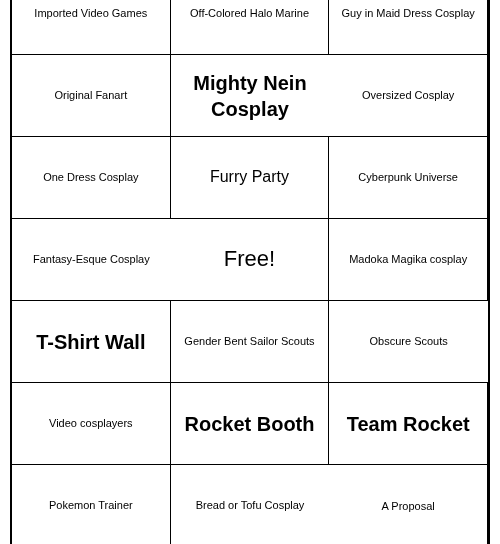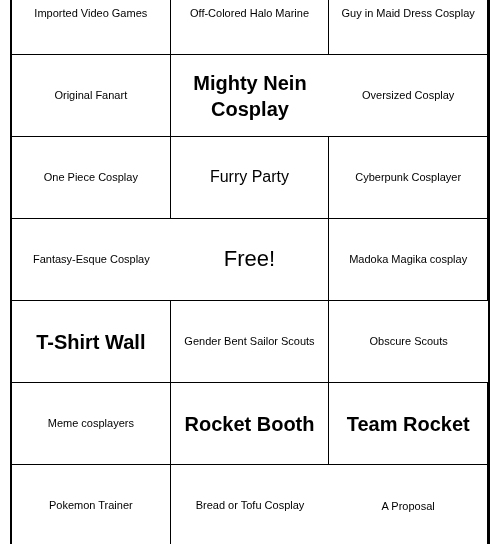--- a/index.html
+++ b/index.html
@@ -80,30 +80,30 @@
       <div class="bingo-letter">G</div>
       <div class="bingo-letter">O</div>
     </div>
   <div class="bingo-grid">
   <div class="bingo-cell">Imported Video Games</div>
       <div class="bingo-cell">Off-Colored Halo Marine</div>
       <div class="bingo-cell">Guy in Maid Dress Cosplay</div>
       <div class="bingo-cell">Original Fanart</div>
       <div class="bingo-cell medium-text">Mighty Nein Cosplay</div>
       <div class="bingo-cell">Oversized Cosplay</div>
-      <div class="bingo-cell">One Piece Cosplay</div>
+      <div class="bingo-cell">One Dress Cosplay</div>
       <div class="bingo-cell large-text">Furry Party</div>
-      <div class="bingo-cell">Cyberpunk Cosplayer</div>
+      <div class="bingo-cell">Cyberpunk Universe</div>
       <div class="bingo-cell">Fantasy-Esque Cosplay</div>
       <div class="bingo-cell free">Free!</div>
       <div class="bingo-cell">Madoka Magika cosplay</div>
       <div class="bingo-cell medium-text">T-Shirt Wall</div>
       <div class="bingo-cell">Gender Bent Sailor Scouts</div>
       <div class="bingo-cell">Obscure Scouts</div>
-      <div class="bingo-cell">Meme cosplayers</div>
+      <div class="bingo-cell">Video cosplayers</div>
       <div class="bingo-cell medium-text">Rocket Booth</div>
       <div class="bingo-cell medium-text">Team Rocket</div>
       <div class="bingo-cell">Pokemon Trainer</div>
       <div class="bingo-cell">Bread or Tofu Cosplay</div>
       <div class="bingo-cell">A Proposal</div>
       <div class="bingo-cell">Gender Man</div>
     </div>
 </div>
 
 </body></html>

